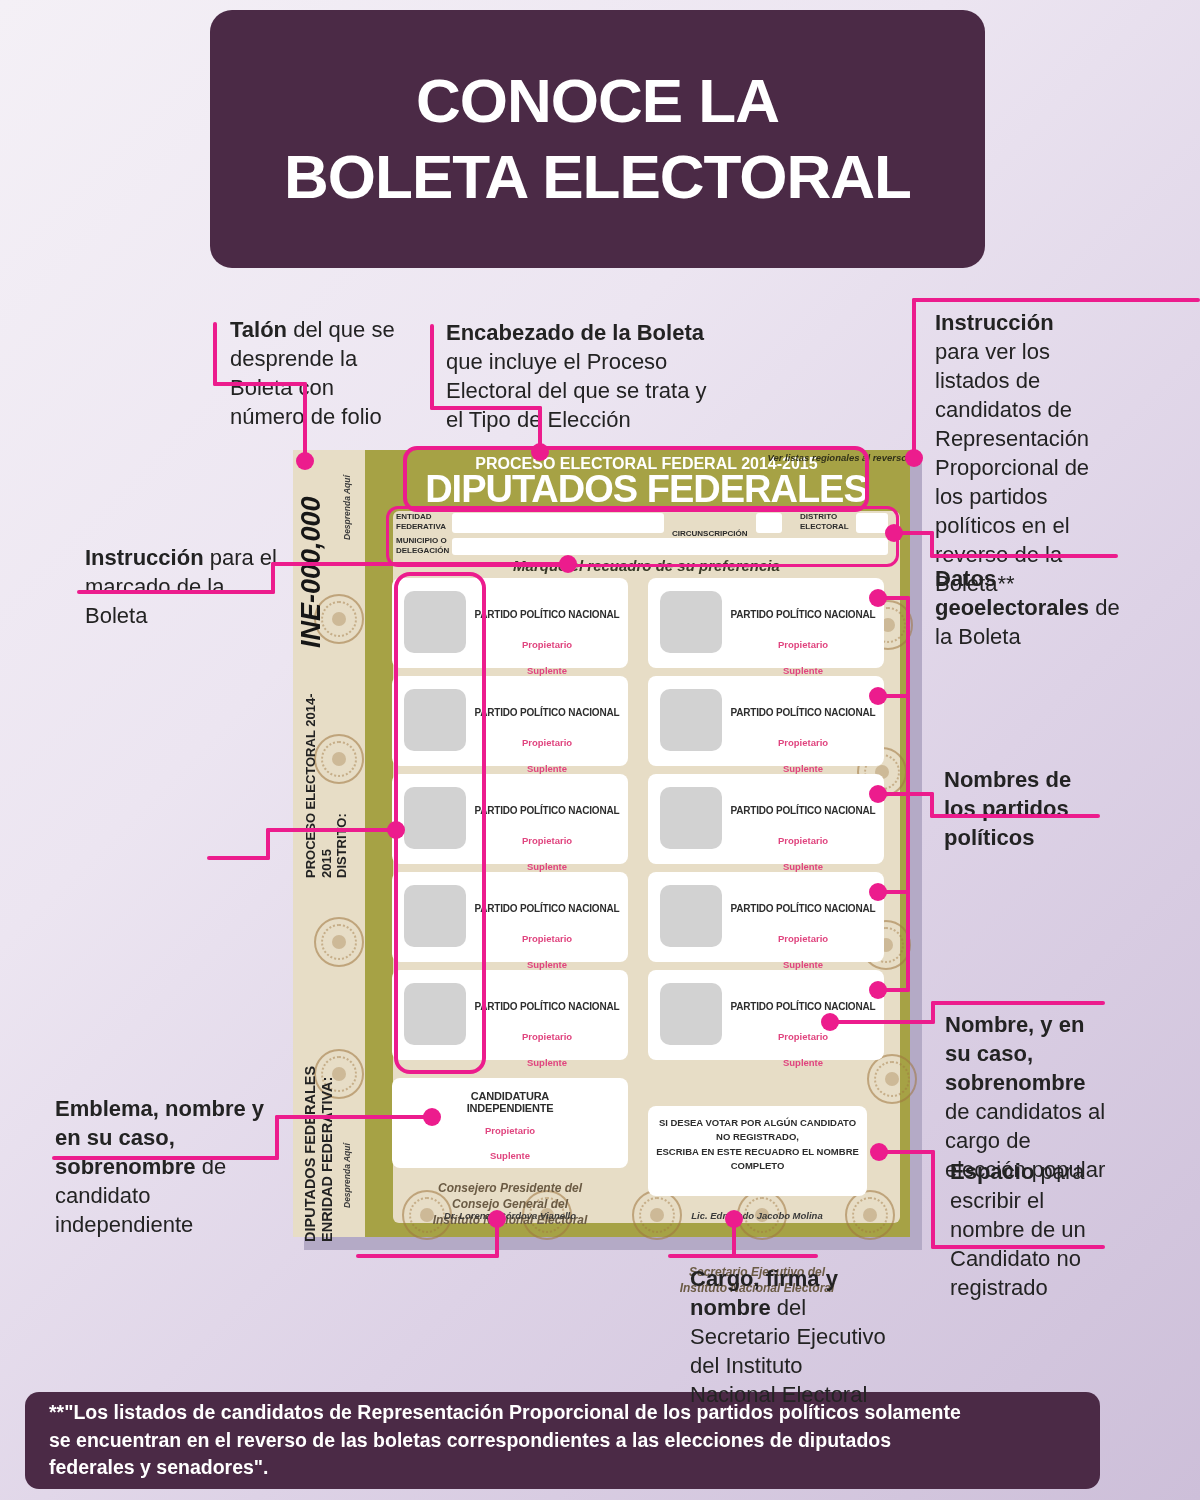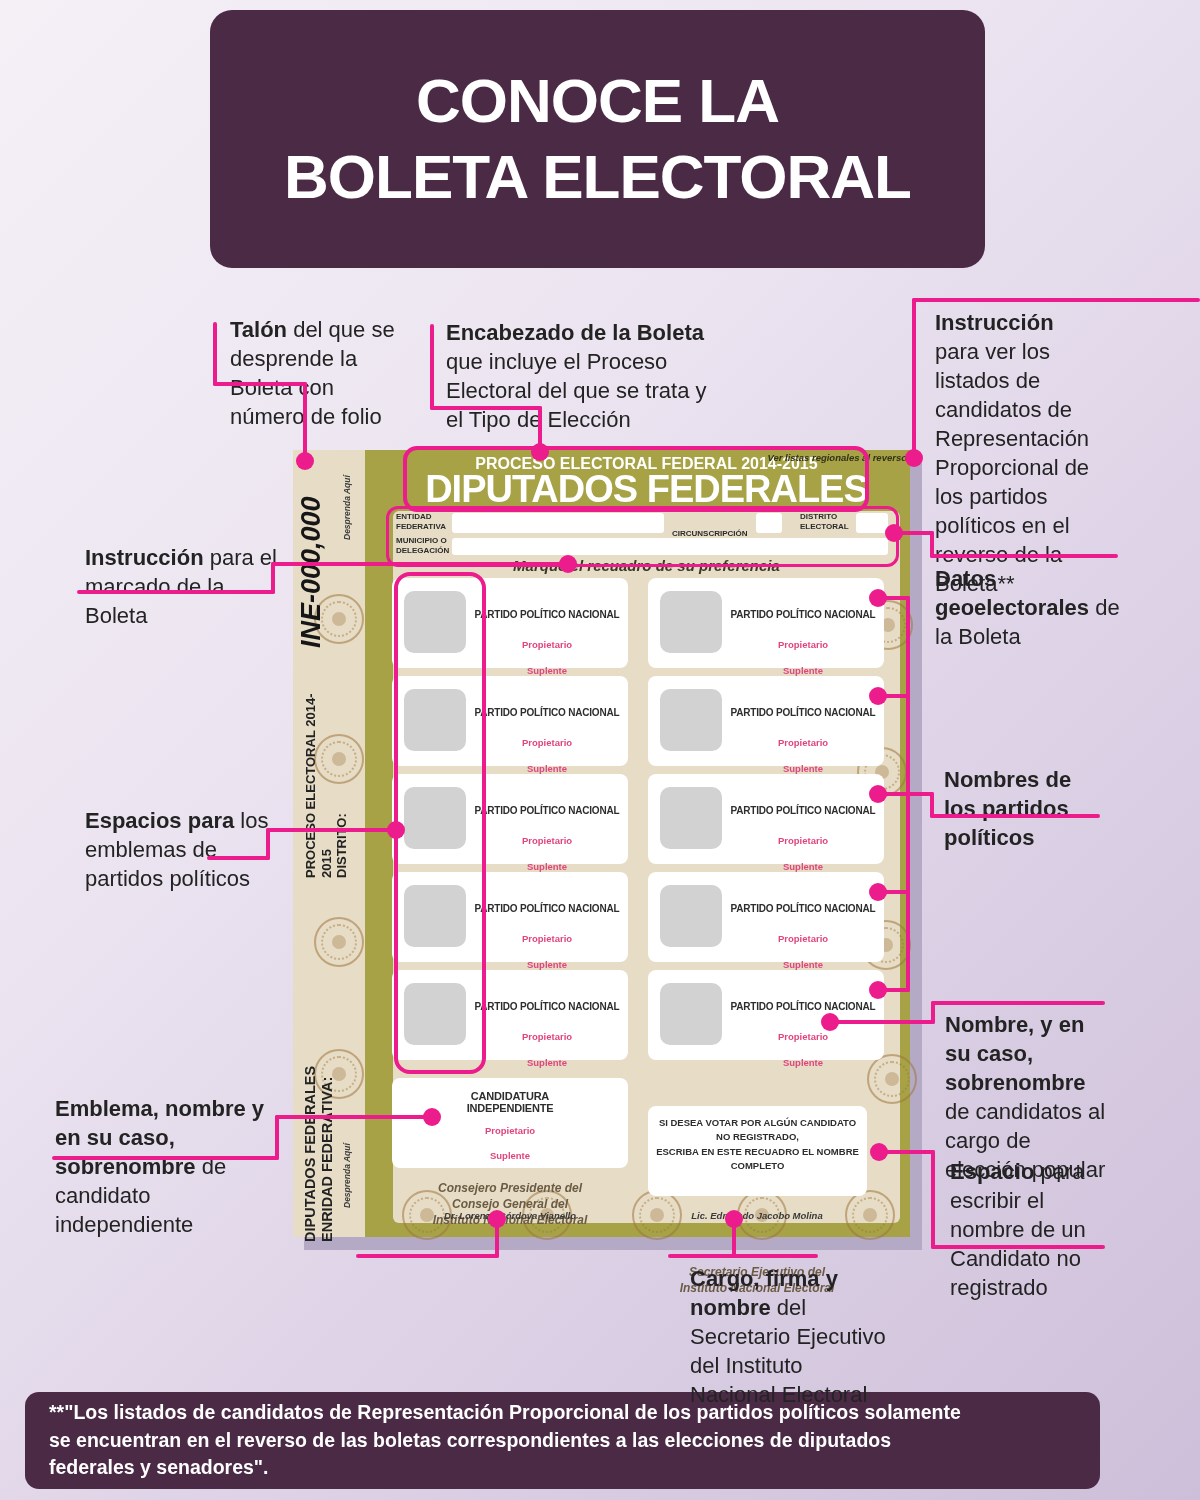--- a/index.html
+++ b/index.html
@@ -282,23 +282,20 @@
   </div>
   <div class="abs callout" style="left:935px;top:308px;width:155px;">
     <b>Instrucción</b><span> para ver los listados de candidatos de Representación Proporcional de los partidos políticos en el reverso de la Boleta**</span>
   </div>
   <div class="abs callout" style="left:85px;top:543px;width:195px;">
     <b>Instrucción</b><span> para el marcado de la Boleta</span>
   </div>
   <div class="abs callout" style="left:935px;top:564px;width:190px;">
     <b>Datos geoelectorales</b><span> de la Boleta</span>
   </div>
-  <div class="abs callout" style="left:85px;top:806px;width:195px;">
-    <b>Espacios para</b><span> los emblemas de partidos políticos</span>
-  </div>
   <div class="abs callout" style="left:944px;top:765px;width:160px;">
     <b>Nombres de los partidos políticos</b><span></span>
   </div>
   <div class="abs callout" style="left:945px;top:1010px;width:170px;">
     <b>Nombre, y en su caso, sobrenombre</b><span> de candidatos al cargo de elección popular</span>
   </div>
   <div class="abs callout" style="left:55px;top:1094px;width:225px;">
     <b>Emblema, nombre y en su caso, sobrenombre</b><span> de candidato independiente</span>
   </div>
   <div class="abs callout" style="left:950px;top:1157px;width:165px;">

